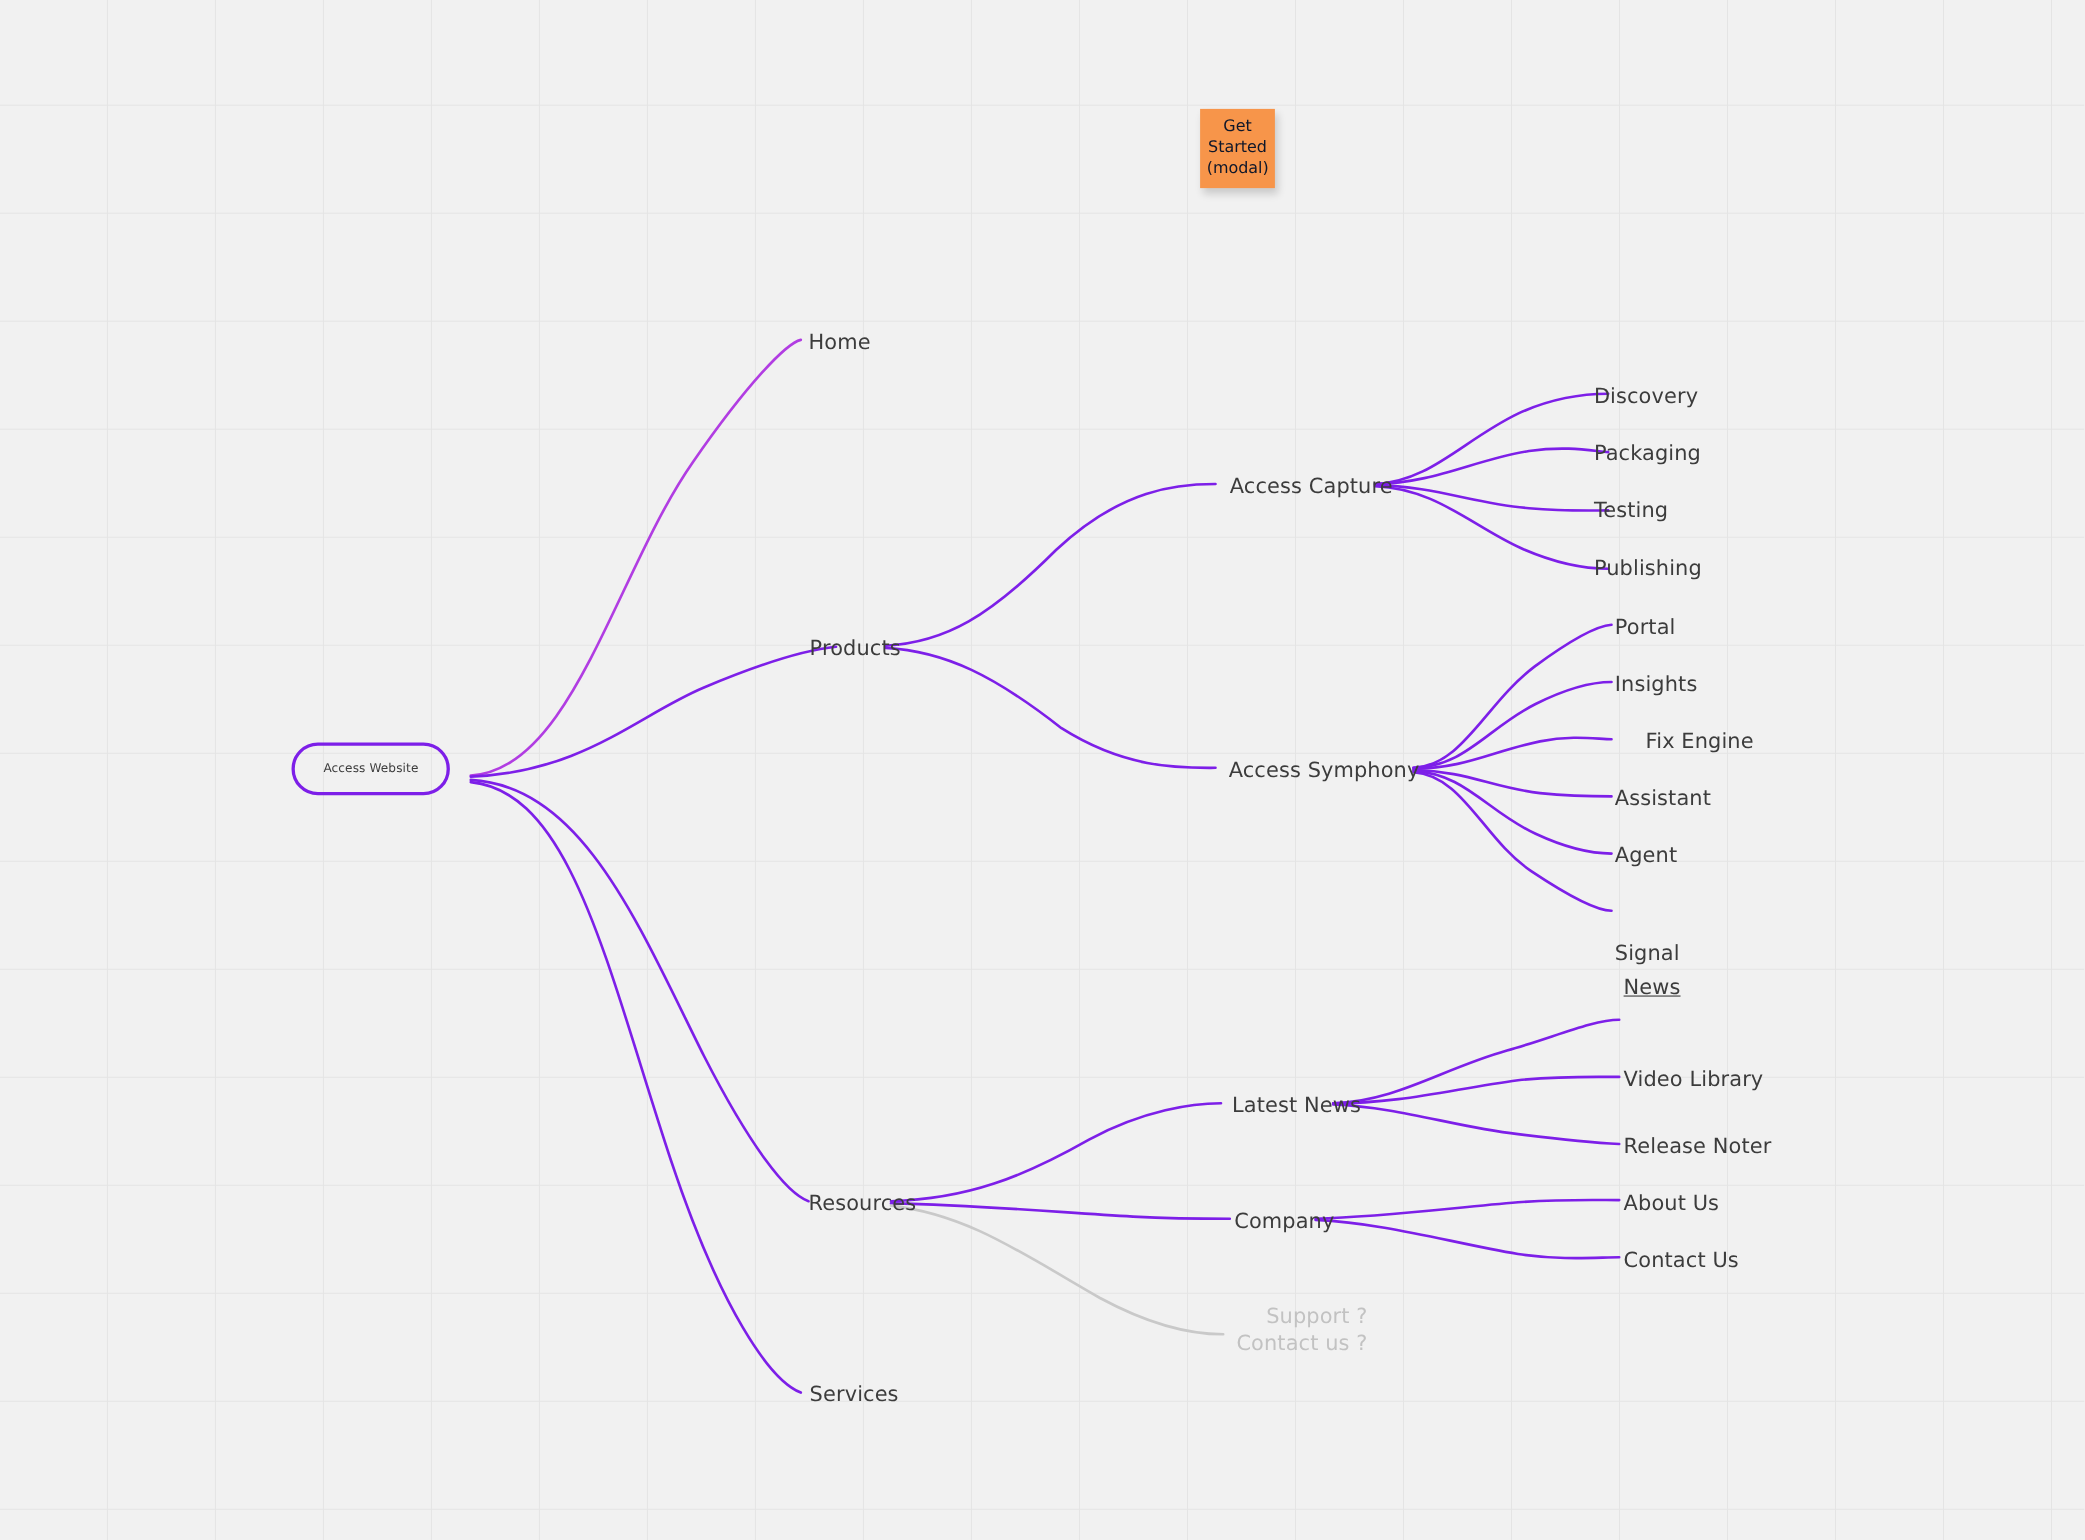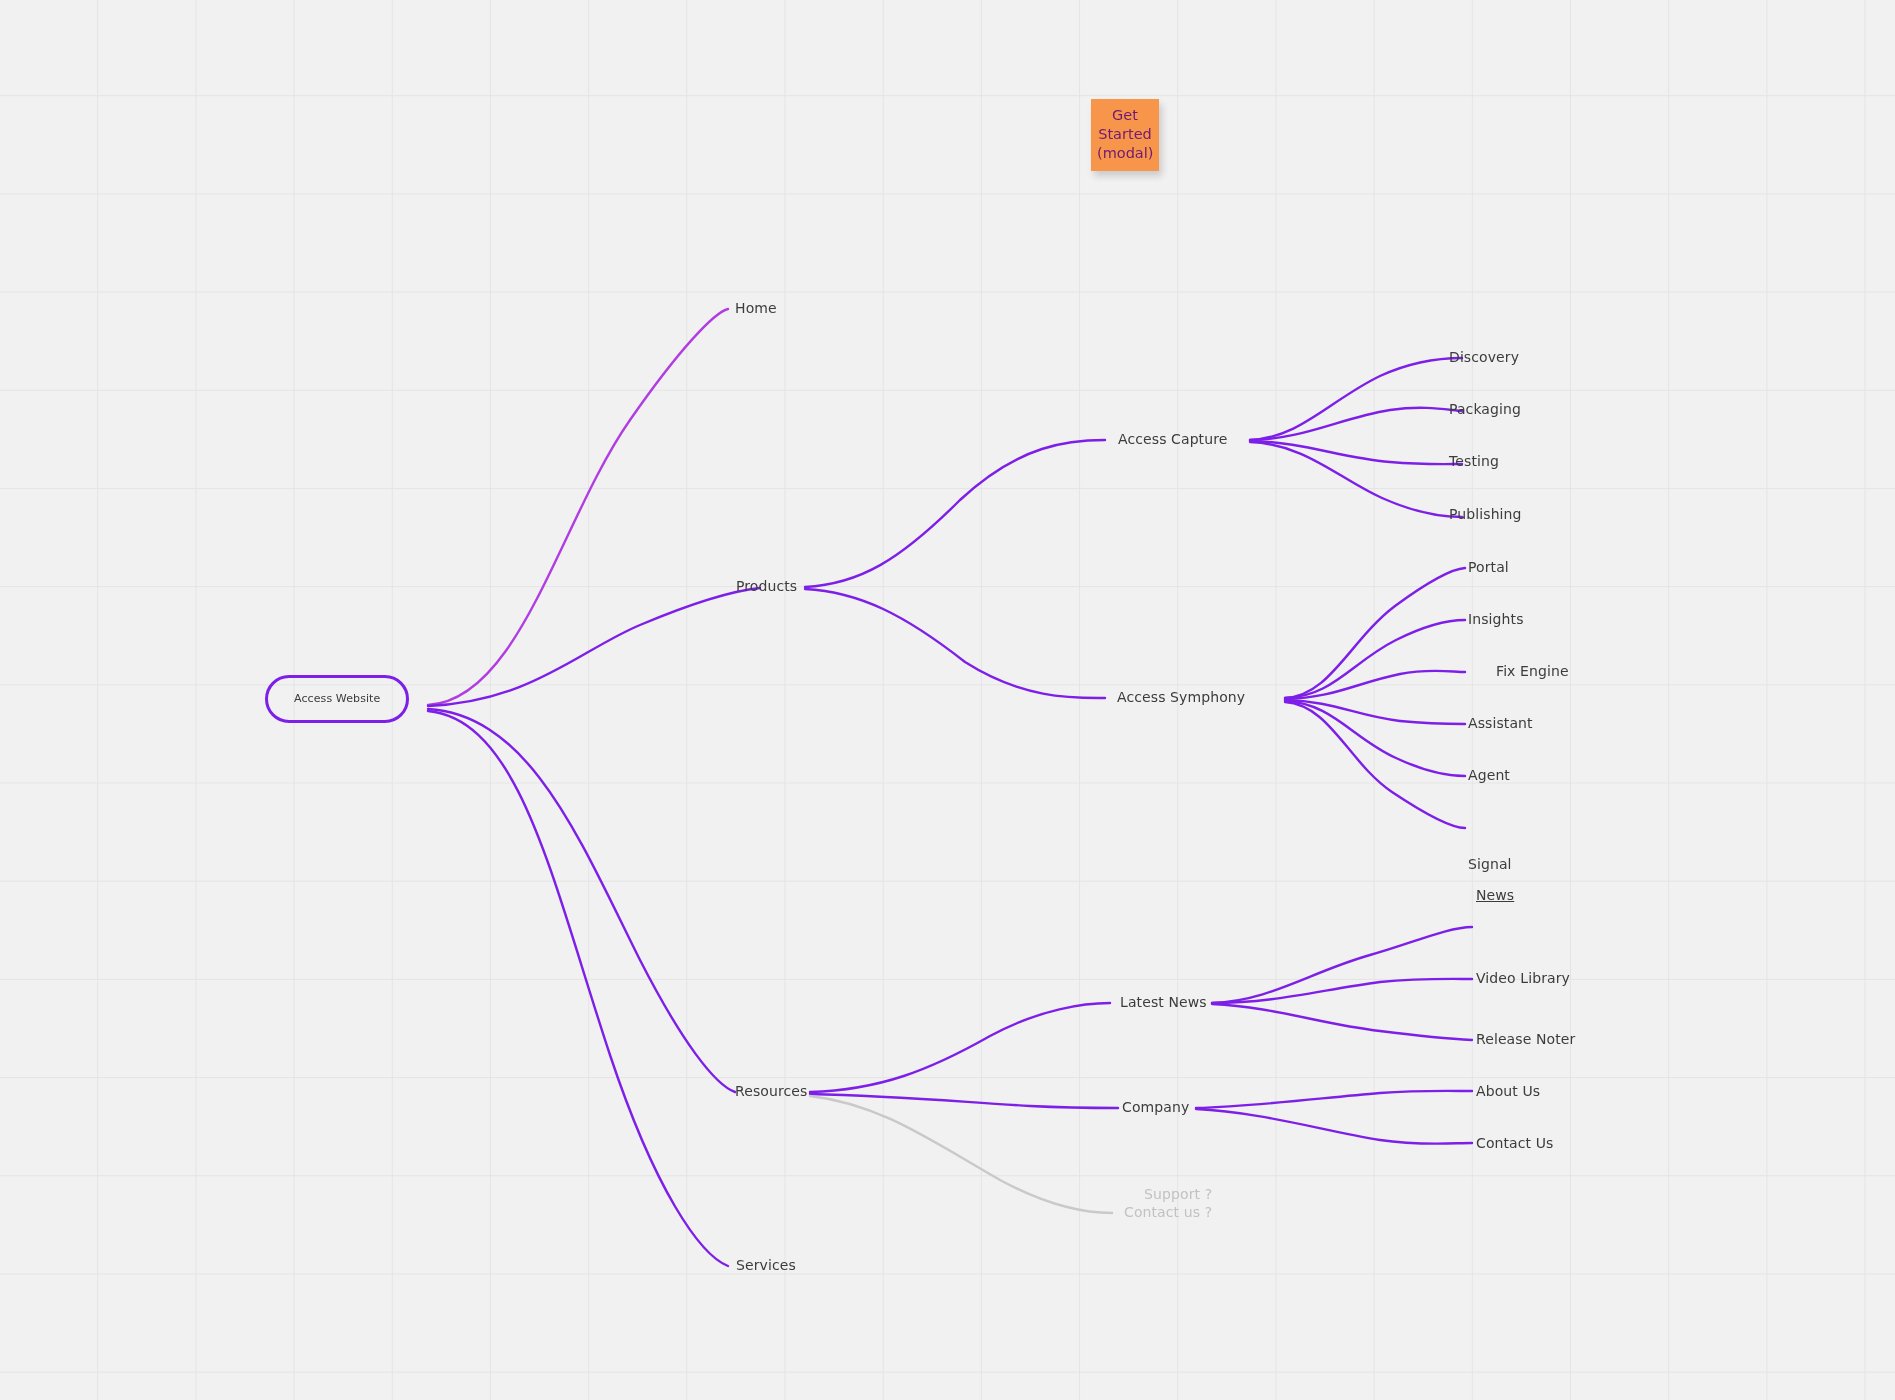--- a/index.html
+++ b/index.html
@@ -26,41 +26,41 @@
     position: absolute;
     left: 0;
     top: 0;
     width: 1895px;
     height: 1400px;
     pointer-events: none;
   }
   .node {
     position: absolute;
     white-space: nowrap;
-    font-size: 14px;
+    font-size: 19px;
     color: #3c3c3c;
     line-height: 1.25;
     letter-spacing: 0.1px;
   }
   .node.root {
     border: 3px solid #7d1fe8;
     border-radius: 32px;
     padding: 14px 26px;
     color: #3c3c3c;
     background: transparent;
     font-size: 11px;
   }
   .node.dim {
     color: #c2c2c2;
     text-align: right;
   }
   .sticky {
     position: absolute;
     background: #f7954a;
-    color: #701a75;
+    color: #0f172a;
     font-size: 14.5px;
     line-height: 1.32;
     text-align: center;
     padding: 7px 6px 8px 6px;
     box-shadow: 3px 5px 7px rgba(0,0,0,0.16);
   }
 </style>
 </head>
 <body>
 

